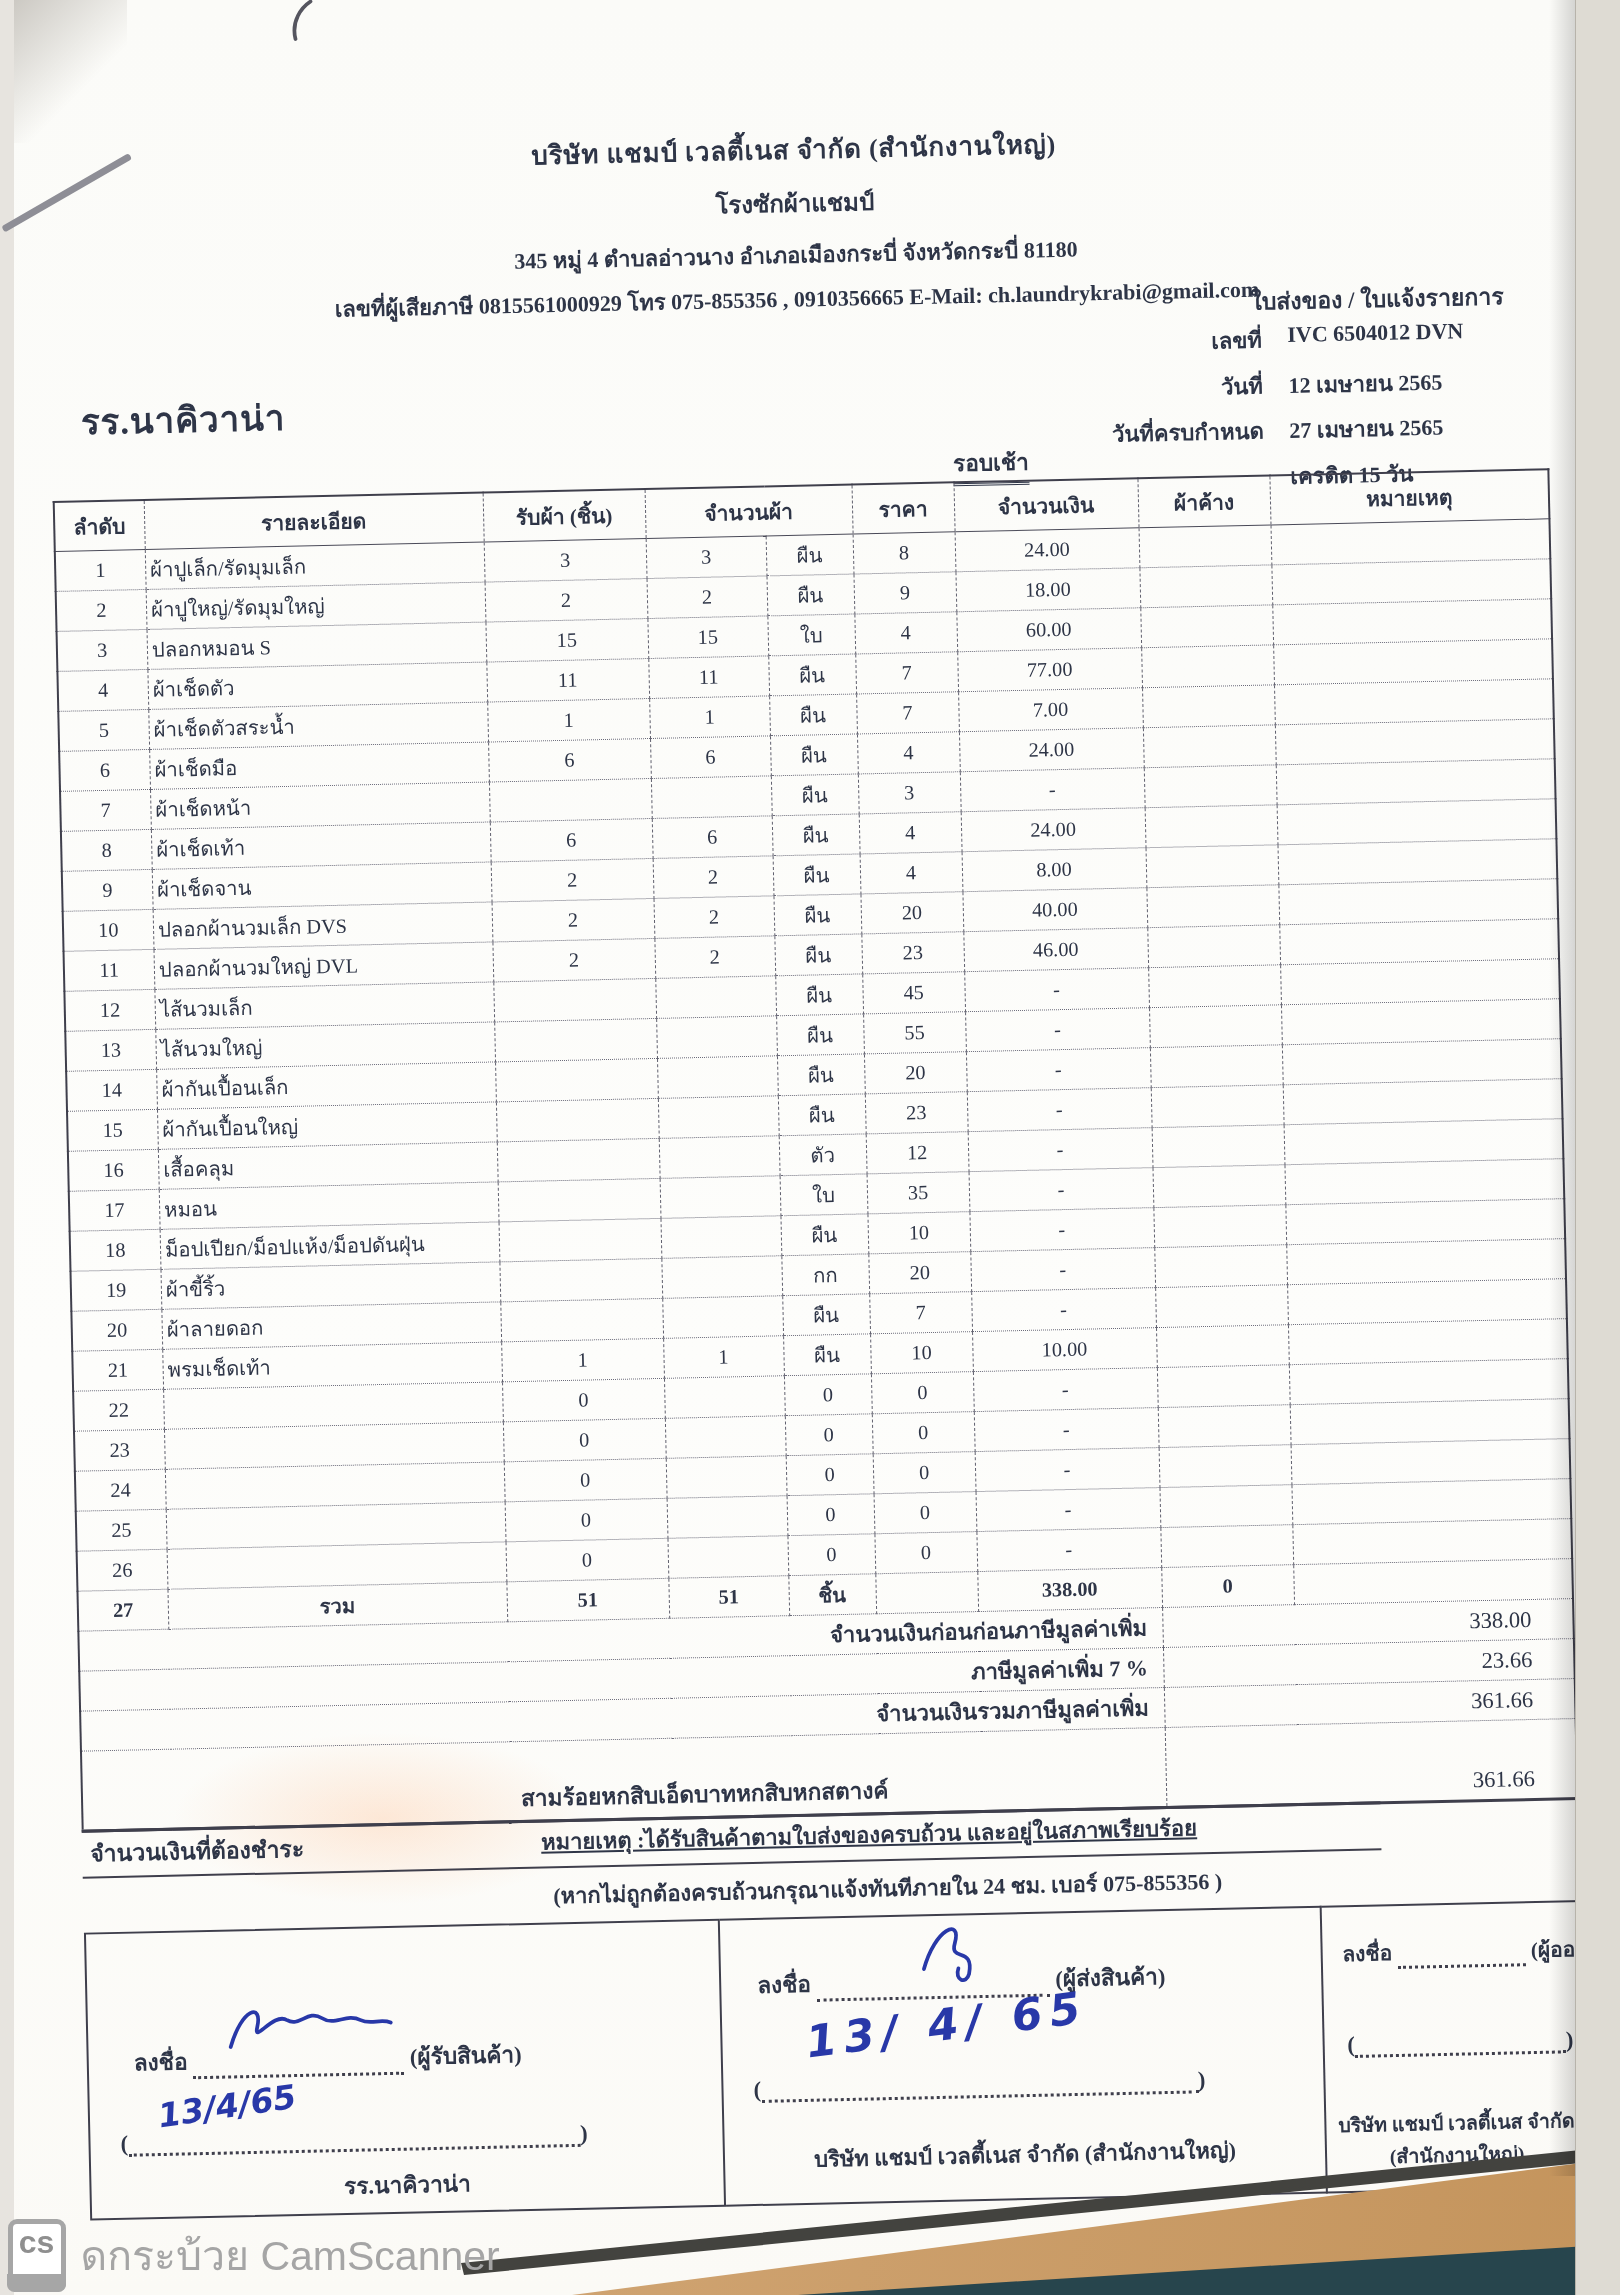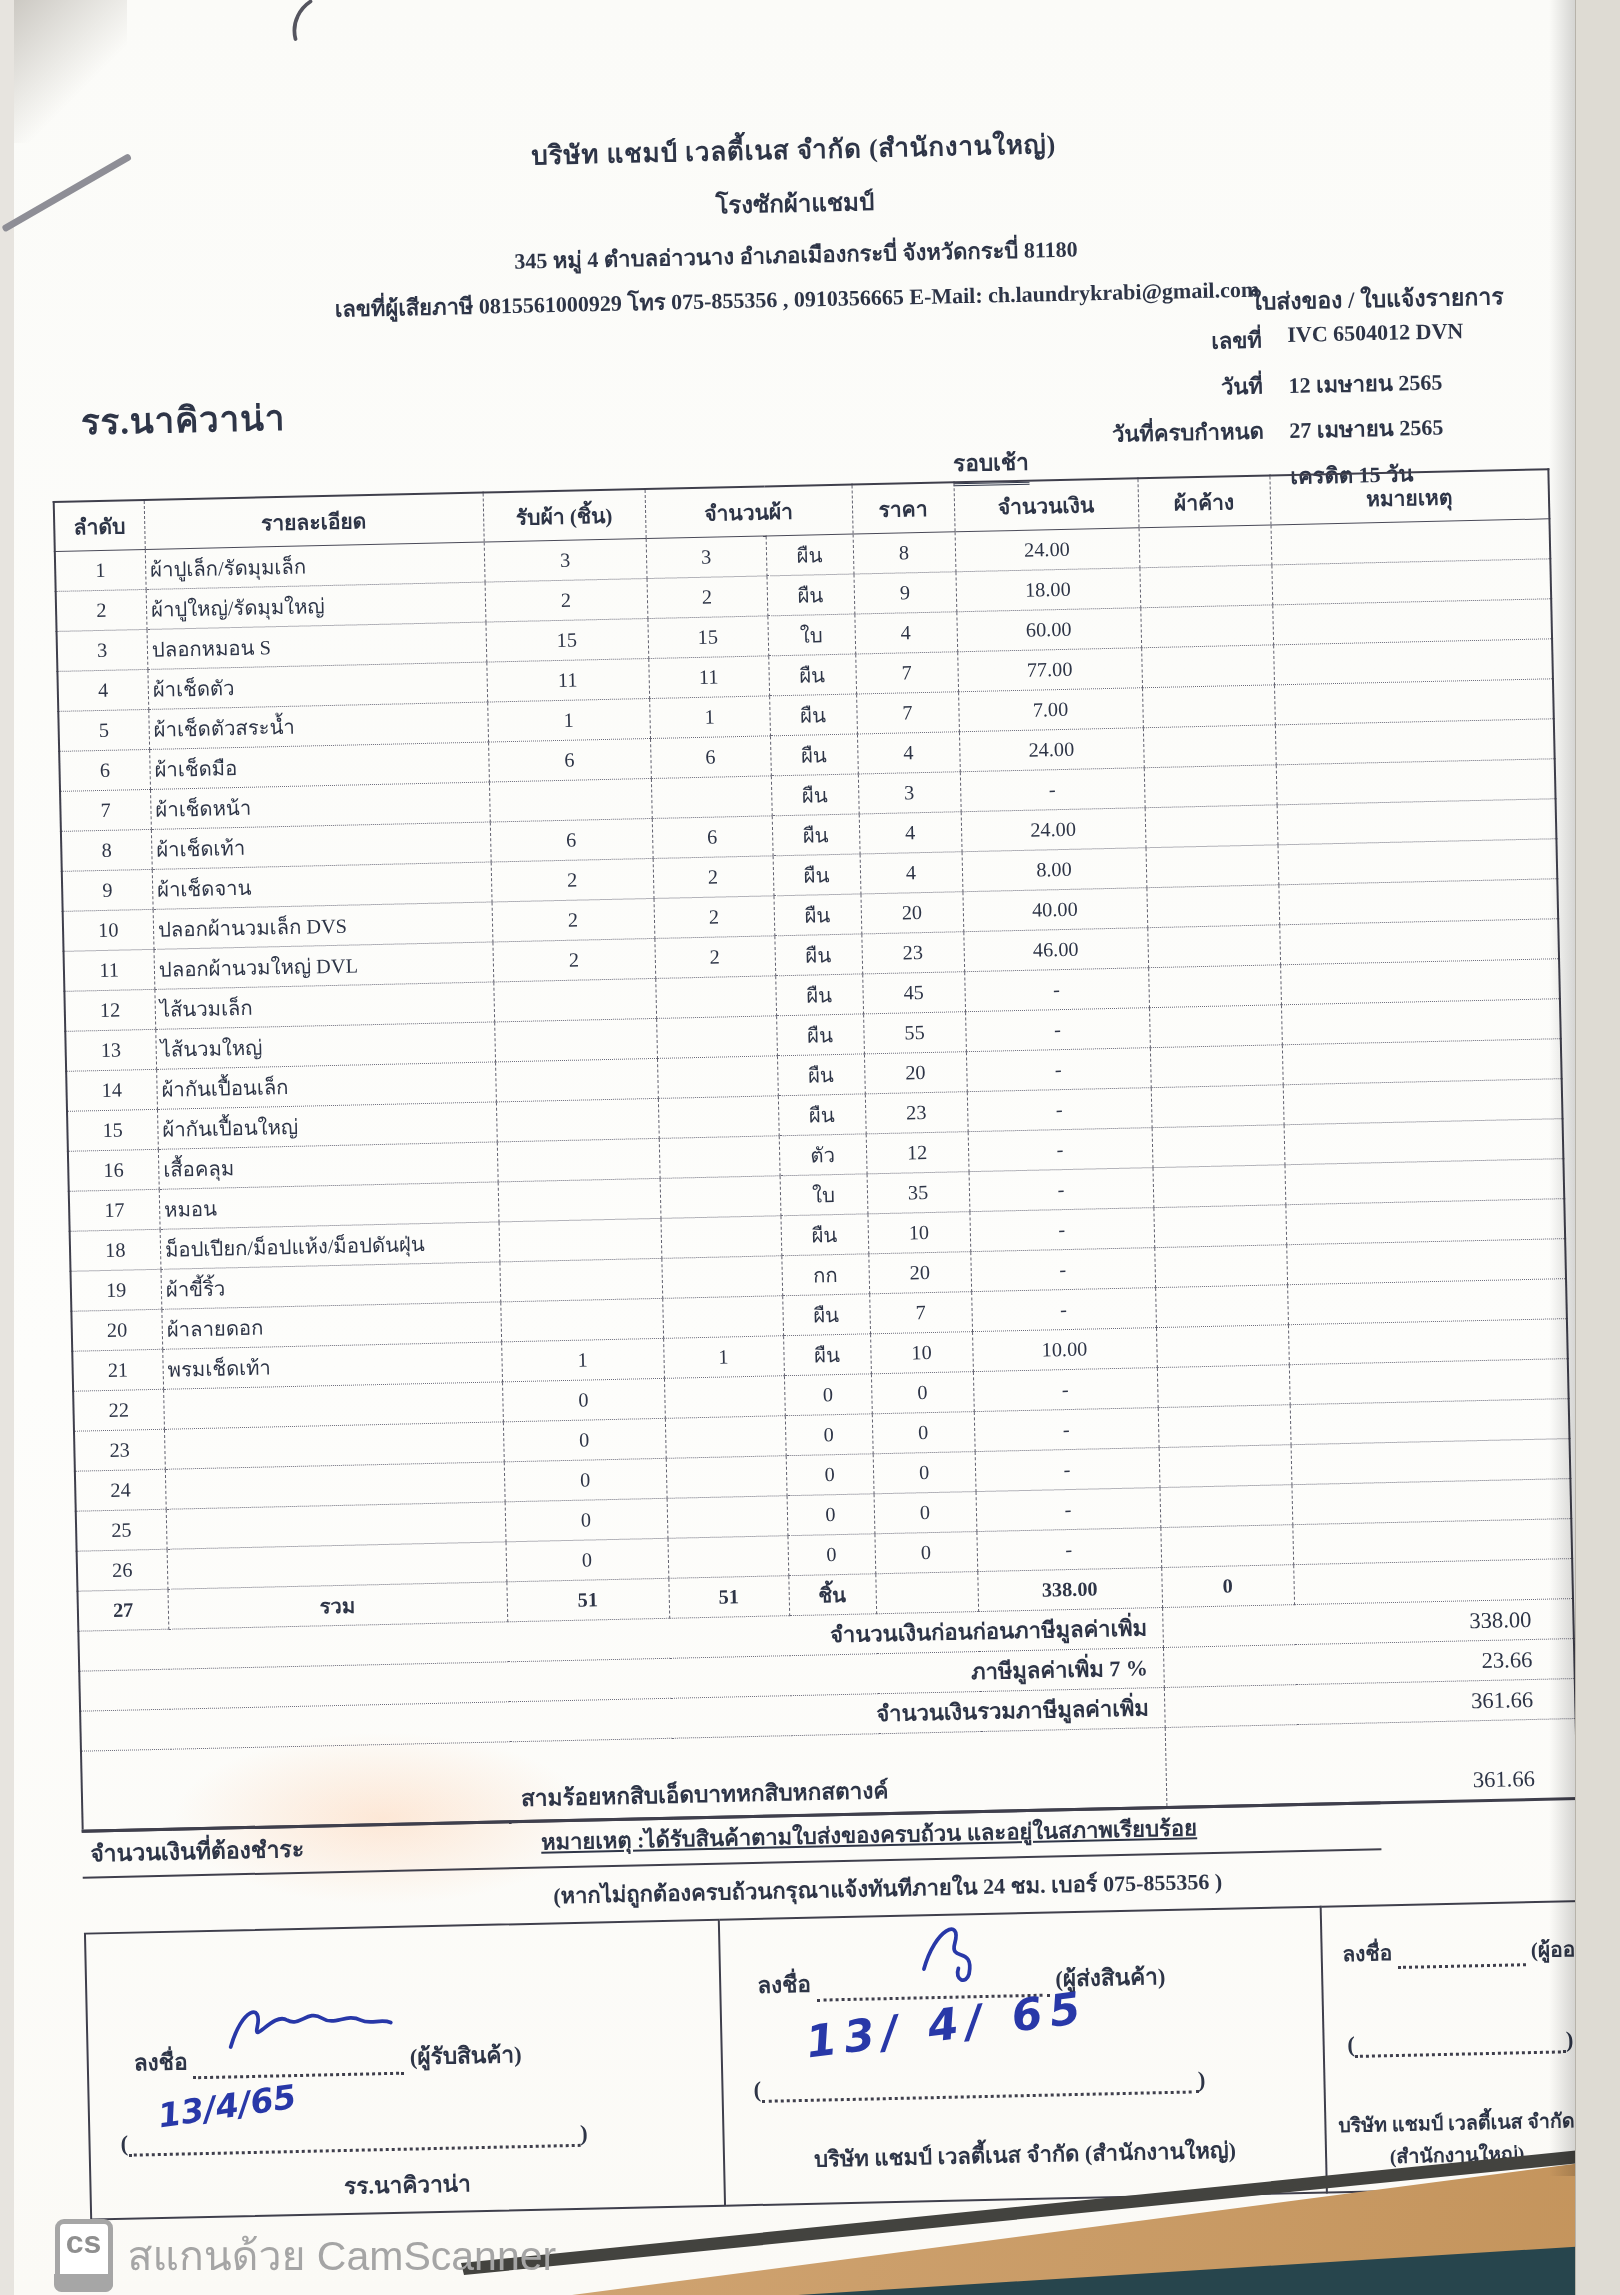--- a/index.html
+++ b/index.html
@@ -105,21 +105,21 @@
     position:absolute;left:0;top:0;width:1620px;height:2295px;pointer-events:none;
     clip-path:polygon(572px 2295px,1620px 2158px,1620px 2295px);
     background:linear-gradient(100deg,#d9b184,#c4945c);
   }
   .desk-dark{
     position:absolute;left:0;top:0;width:1620px;height:2295px;pointer-events:none;
     clip-path:polygon(798px 2295px,1620px 2244px,1620px 2295px);
     background:#27454d;
   }
 
-  .watermark{position:absolute;left:7.5px;top:2219px;display:flex;align-items:center;gap:15px;margin-left:47px;}
+  .watermark{position:absolute;left:7.5px;top:2219px;display:flex;align-items:center;gap:15px;}
   .cs-logo{
     width:48px;height:63px;border:5.3px solid #a6a6a6;border-radius:9px;position:relative;
     color:#8f8f8f;font-family:"Liberation Sans","DejaVu Sans",sans-serif;font-weight:bold;font-size:32px;
     display:flex;align-items:flex-start;justify-content:center;background:#fff;
   }
   .cs-tab{position:absolute;left:-5.3px;bottom:-5.3px;width:59px;height:18px;background:#a6a6a6;border-radius:0 0 7.5px 7.5px;}
   .wm-text{font-size:41px;color:#a5a5a5;font-family:"Liberation Sans","DejaVu Sans",sans-serif;}
 </style>
 </head>
 <body>
@@ -571,15 +571,15 @@
 <div class="desk"></div>
 <div class="desk-dark"></div>
 <div class="page-shadow-right"></div>
 <div class="sheet2"></div>
 
 <div class="watermark">
   <div class="cs-logo">
     <span>cs</span>
     <div class="cs-tab"></div>
   </div>
-  <div class="wm-text">สแกนด้วย CamScanner</div>
+  <div class="wm-text">ดกระบ้วย CamScanner</div>
 </div>
 
 
 </body></html>

